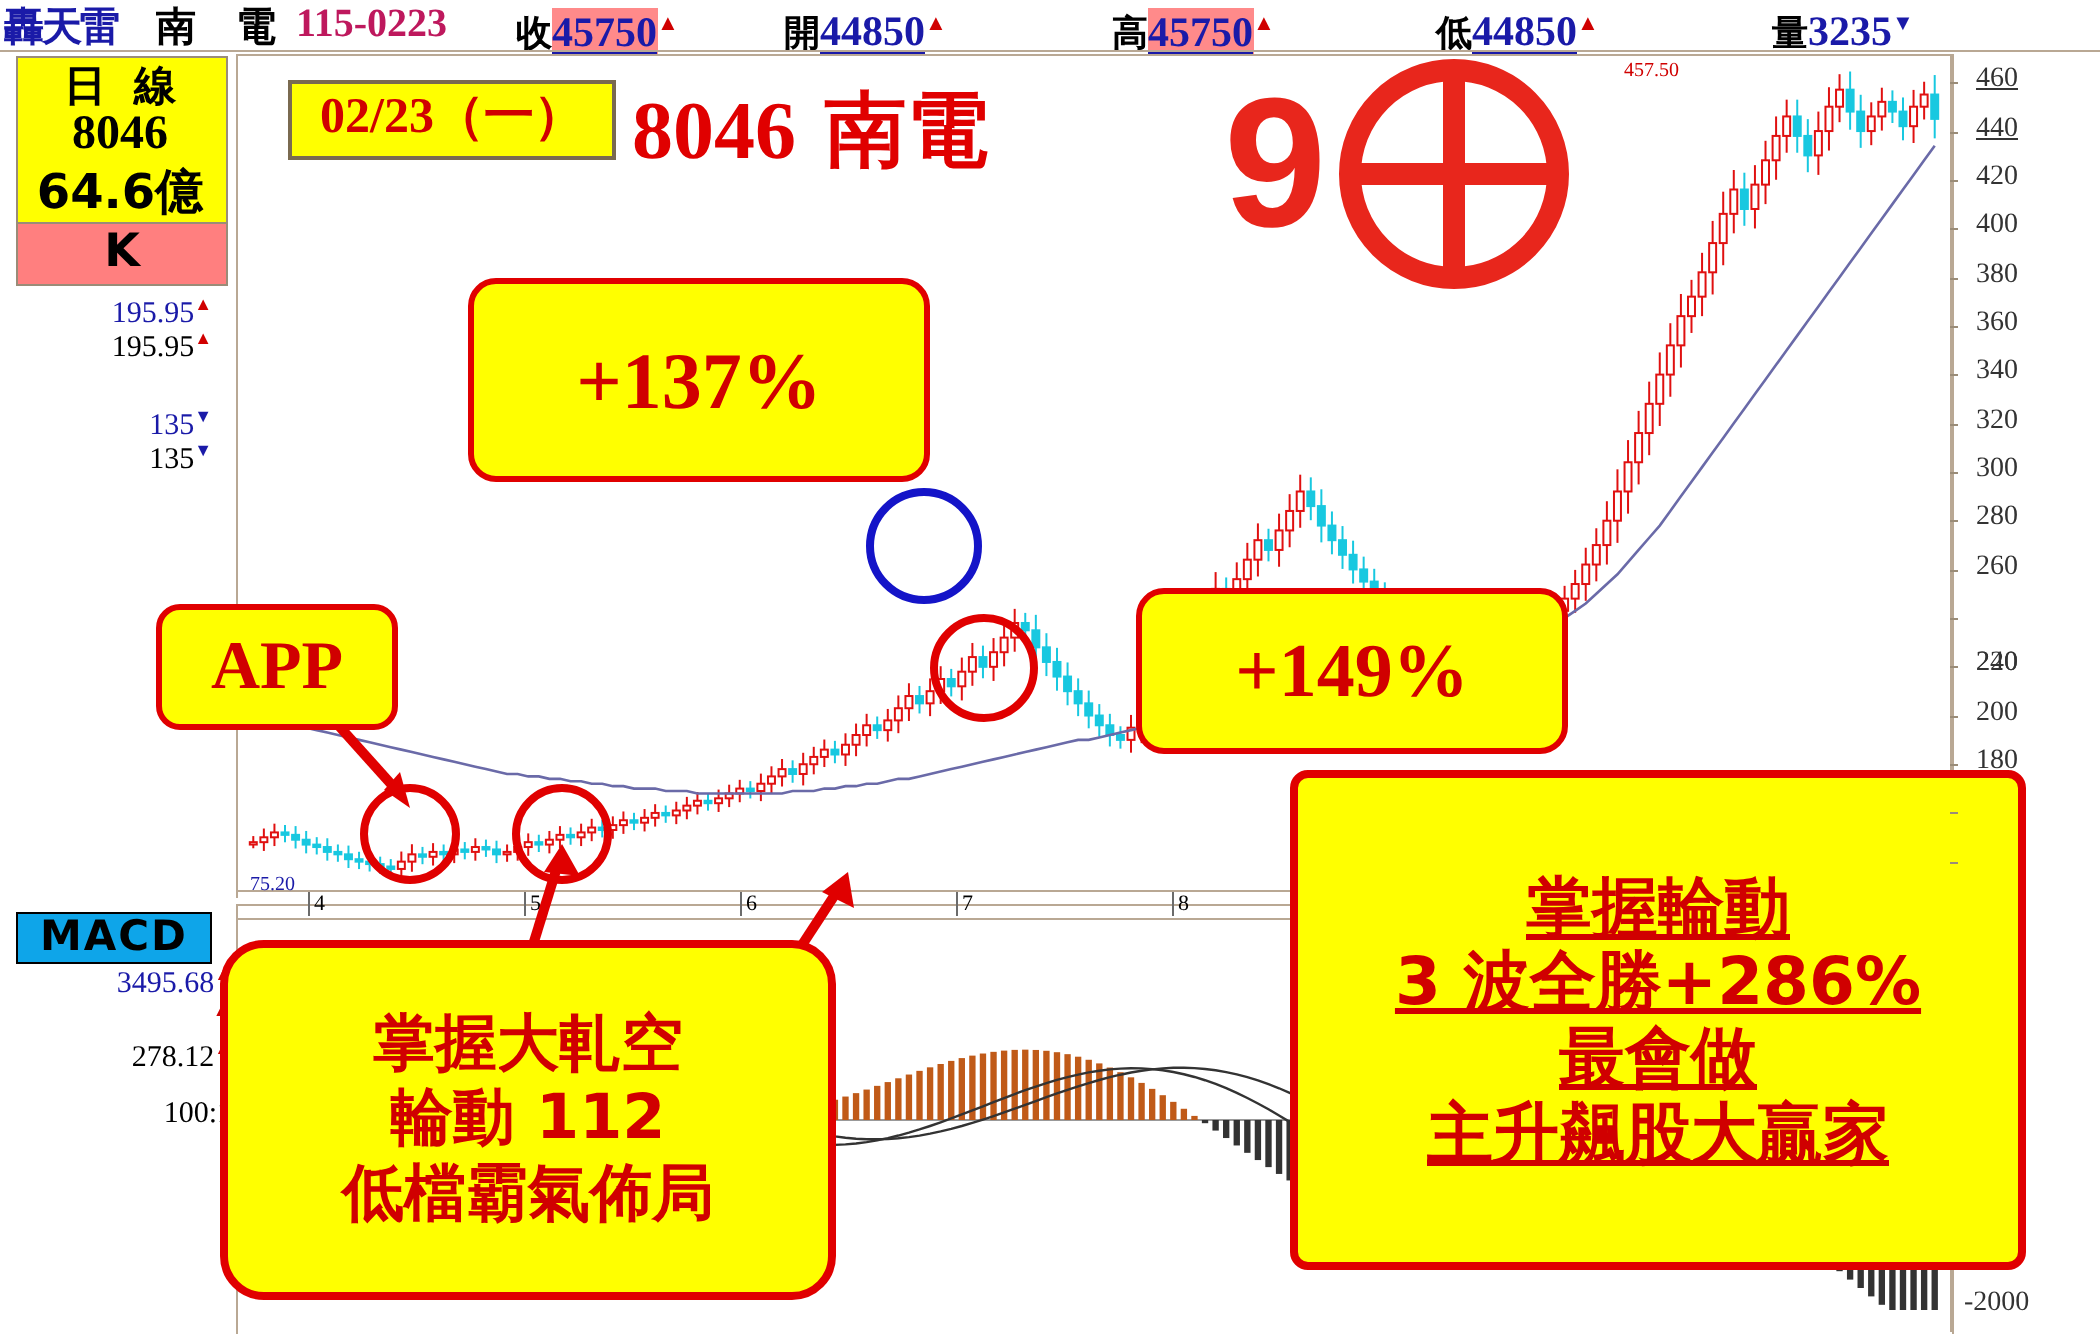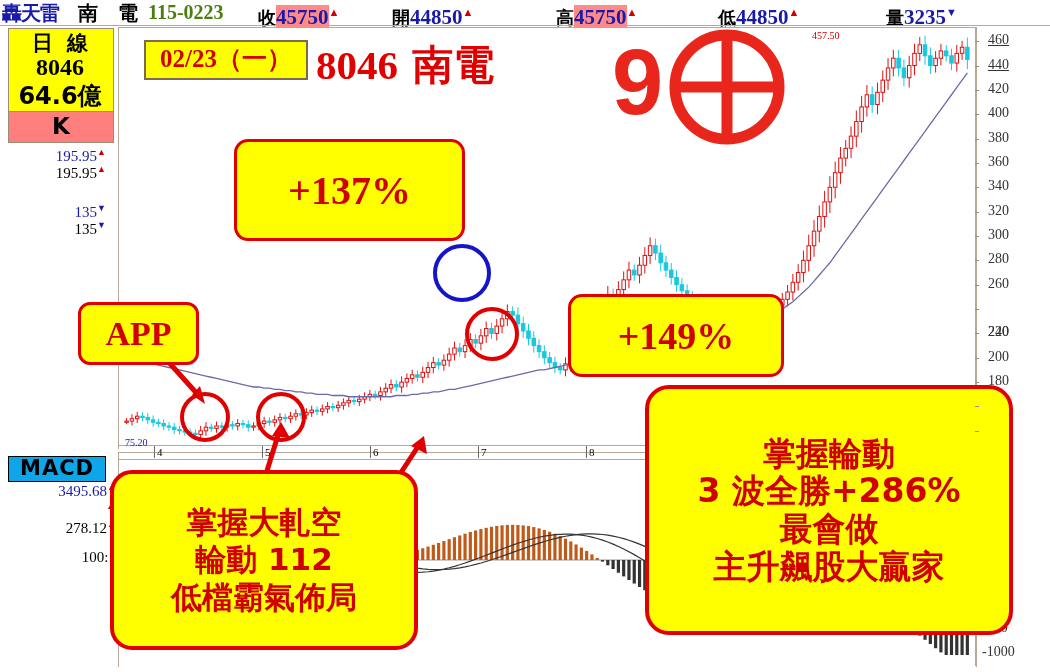--- a/index.html
+++ b/index.html
@@ -6,23 +6,23 @@
   body{width:1050px;height:672px;position:relative;overflow:hidden;
        font-family:"Liberation Serif",serif;}
   .root{position:absolute;left:0;top:0;width:1050px;height:672px;background:#ffffff;}
 
   
   .topbar{position:absolute;left:0;top:0;width:1050px;height:26px;background:#ffffff;}
   .topbar .cell{position:absolute;white-space:nowrap;font-size:20px;line-height:24px;}
   .tb-logo{left:2px;top:1px;color:#1a1aa8;font-weight:700;letter-spacing:-1px;
            font-family:"DejaVu Sans",sans-serif;font-size:19px;}
   .tb-name{left:78px;top:1px;color:#000;font-weight:700;font-family:"DejaVu Sans",sans-serif;font-size:19px;}
-  .tb-date{left:148px;top:0px;color:#4d7c0f;font-weight:700;font-size:21px;}
+  .tb-date{left:148px;top:0px;color:#be185d;font-weight:700;font-size:21px;}
   .tb-lbl{color:#000;font-weight:700;font-family:"DejaVu Sans",sans-serif;font-size:18px;}
-  .tb-val{color:#1a1aa8;font-weight:700;font-size:21px;}
+  .tb-val{color:#1a1aa8;font-weight:700;font-size:21px;text-decoration:underline;}
   .tb-val.hl{background:#ff8a8a;}
   .tb-up{color:#d00000;font-size:11px;vertical-align:super;}
   .tb-dn{color:#1a1aa8;font-size:11px;vertical-align:super;}
   .tb-close{left:258px;top:0px;}
   .tb-open{left:392px;top:0px;}
   .tb-high{left:556px;top:0px;}
   .tb-low{left:718px;top:0px;}
   .tb-vol{left:886px;top:0px;}
 
   .hr-top{position:absolute;left:0;top:25px;width:1050px;height:1px;background:#b9a894;}
@@ -84,21 +84,21 @@
            border-radius:14px;color:#d00000;font-weight:700;text-align:center;
            font-family:"DejaVu Sans",sans-serif;display:flex;align-items:center;
            justify-content:center;flex-direction:column;}
   .co-137{left:234px;top:139px;width:225px;height:96px;font-size:40px;
           font-family:"Liberation Serif",serif;}
   .co-149{left:568px;top:294px;width:210px;height:77px;font-size:38px;
           font-family:"Liberation Serif",serif;}
   .co-app{left:78px;top:302px;width:115px;height:57px;font-size:34px;
           font-family:"Liberation Serif",serif;border-radius:12px;}
   .co-big{left:645px;top:385px;width:360px;height:242px;font-size:33px;line-height:1.14;
-          border-width:4px;border-radius:24px;}
+          border-width:4px;border-radius:9px;text-decoration:underline;}
   .co-big .ln{white-space:nowrap;}
   .co-big .ln2{font-size:33px;}
   .co-small{left:110px;top:470px;width:300px;height:172px;font-size:31px;line-height:1.2;
             border-width:4px;border-radius:22px;}
   .co-small .ln{white-space:nowrap;}
 
   .datebox{position:absolute;left:144px;top:40px;width:160px;height:36px;background:#ffff00;
            border:2px solid #7a6a50;color:#d00000;font-weight:700;font-size:25px;
            text-align:center;line-height:34px;font-family:"Liberation Serif",serif;}
   .title8046{position:absolute;left:316px;top:38px;color:#e00000;font-weight:700;
@@ -194,21 +194,21 @@
       <div style="top: 248.706px;">260</div>
       <div style="top: 265px; margin-top: 32px;">240</div>
       <div style="top: 297.412px;">220</div>
       <div style="top: 321.765px;">200</div>
       <div style="top: 346.118px;">180</div>
       <div style="top: 370.471px;">160</div>
       <div style="top: 394.824px;">140</div>
     </div>
   <div class="raxis2">
     <div style="top:168px">-500</div>
-    <div style="top:192px">-1000</div>
+    <div style="top:192px">-2000</div>
   </div>
 
   <div class="hilabel">457.50</div>
   <div class="lolabel">75.20</div>
 
   <svg class="layer" viewBox="0 0 1050 672">
     <g id="candles">
         <line x1="126.64375" x2="126.64375" y1="418.03823529411767" y2="424.1264705882353" stroke="#e01010" stroke-width="1"></line>
         <rect x="124.898875" y="421.08235294117645" width="3.48975" height="1.2" fill="#ffffff" stroke="#e01010" stroke-width="1"></rect>
         <line x1="131.93125" x2="131.93125" y1="414.2635294117647" y2="425.46588235294115" stroke="#e01010" stroke-width="1"></line>

